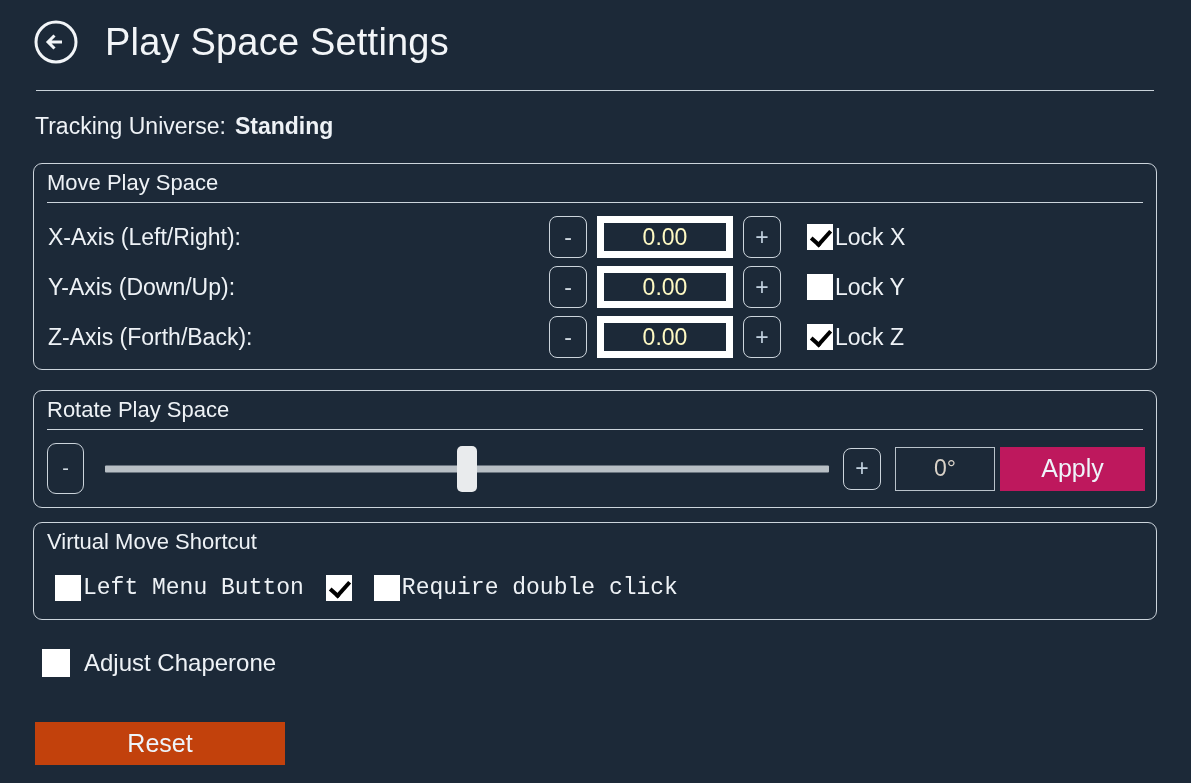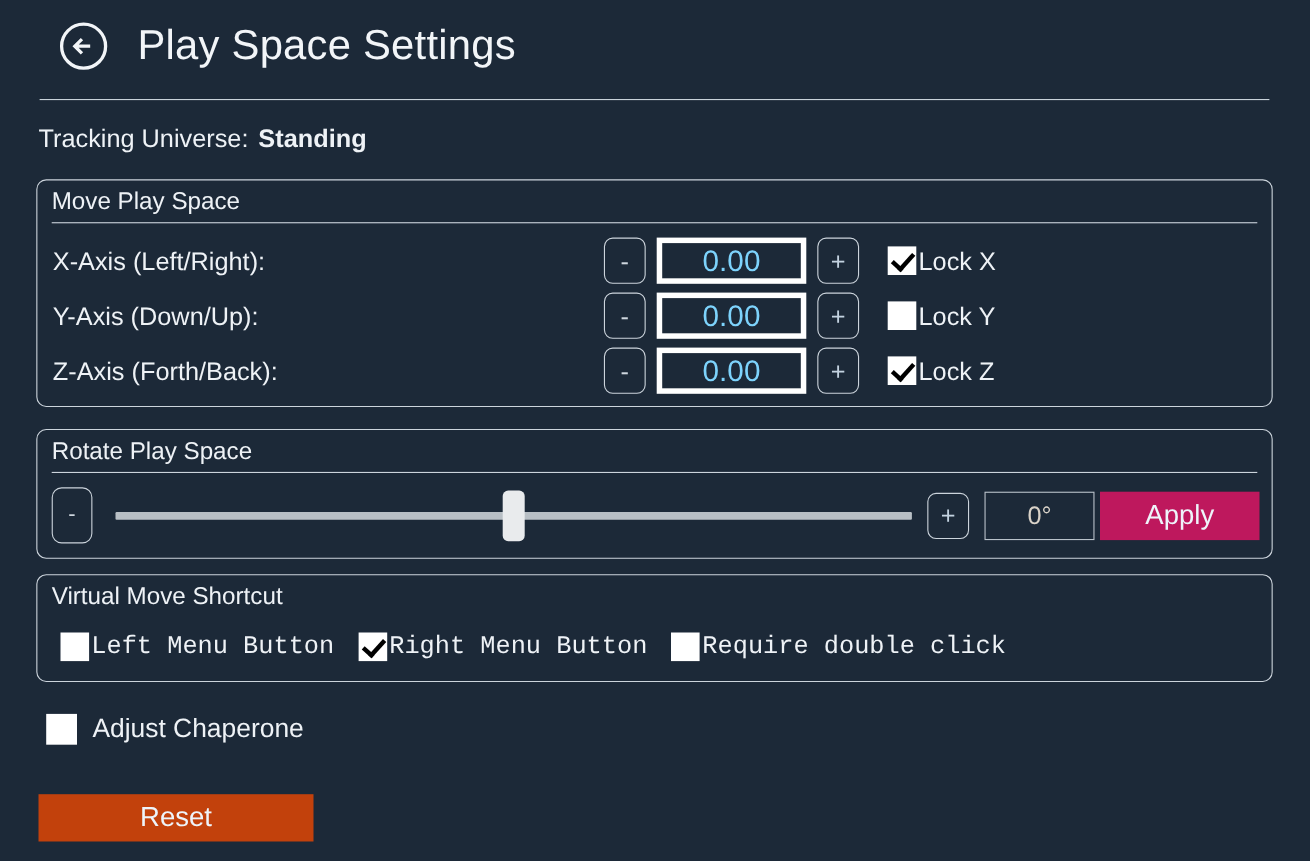--- a/index.html
+++ b/index.html
@@ -14,21 +14,20 @@
     color: #ffffff;
     overflow: hidden;
     -webkit-font-smoothing: antialiased;
   }
 
   .page {
     position: relative;
     width: 1011px;
     height: 783px;
     box-sizing: border-box;
-    padding-left: 20px;
   }
 
   
   .header {
     display: flex;
     align-items: center;
     padding: 22px 0 0 32px;
     height: 62px;
     box-sizing: border-box;
   }
@@ -146,24 +145,24 @@
     cursor: pointer;
     box-sizing: border-box;
     padding: 0;
     font-family: "Liberation Sans", sans-serif;
   }
   .step-btn.plus { color: #c3d2e0; }
 
   .value-box {
     width: 136px;
     height: 42px;
-    border: 5px solid #ffffff;
+    border: 7px solid #ffffff;
     background: transparent;
-    color: #7dd3fc;
-    font-size: 27px;
+    color: #fef9c3;
+    font-size: 23px;
     display: flex;
     align-items: center;
     justify-content: center;
     box-sizing: border-box;
     cursor: text;
   }
 
   .cbx-wrap {
     display: flex;
     align-items: center;
@@ -447,21 +446,20 @@
   <div class="group" id="group-shortcut">
     <div class="group-title">Virtual Move Shortcut</div>
 
     <div class="shortcut-row">
       <div class="cbx-wrap">
         <span class="cbx"></span>
         <span class="cbx-label">Left Menu Button</span>
       </div>
       <div class="cbx-wrap">
         <span class="cbx checked"></span>
-        <span class="cbx-label">Right Menu Button</span>
       </div>
       <div class="cbx-wrap">
         <span class="cbx"></span>
         <span class="cbx-label">Require double click</span>
       </div>
     </div>
   </div>
 
   <div class="chaperone-row">
     <span class="cbx"></span>

